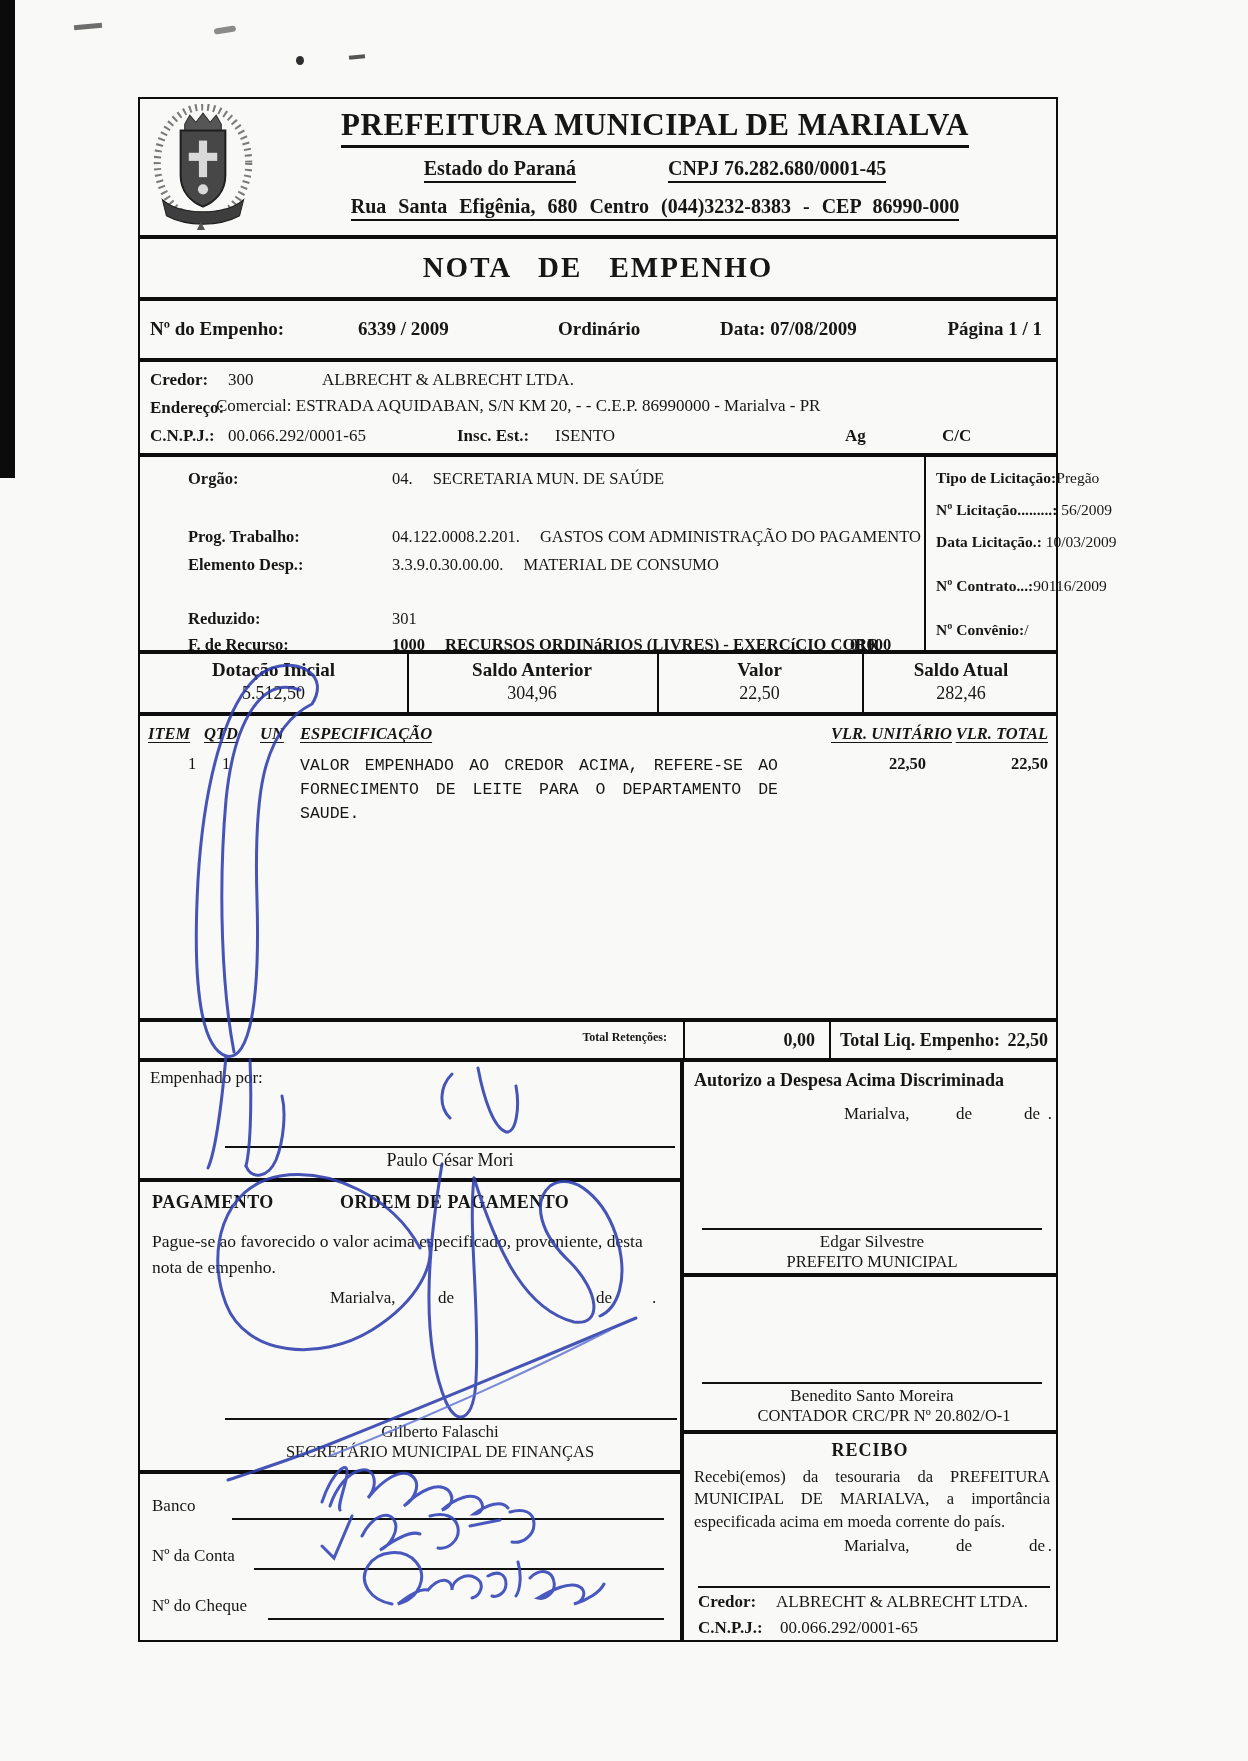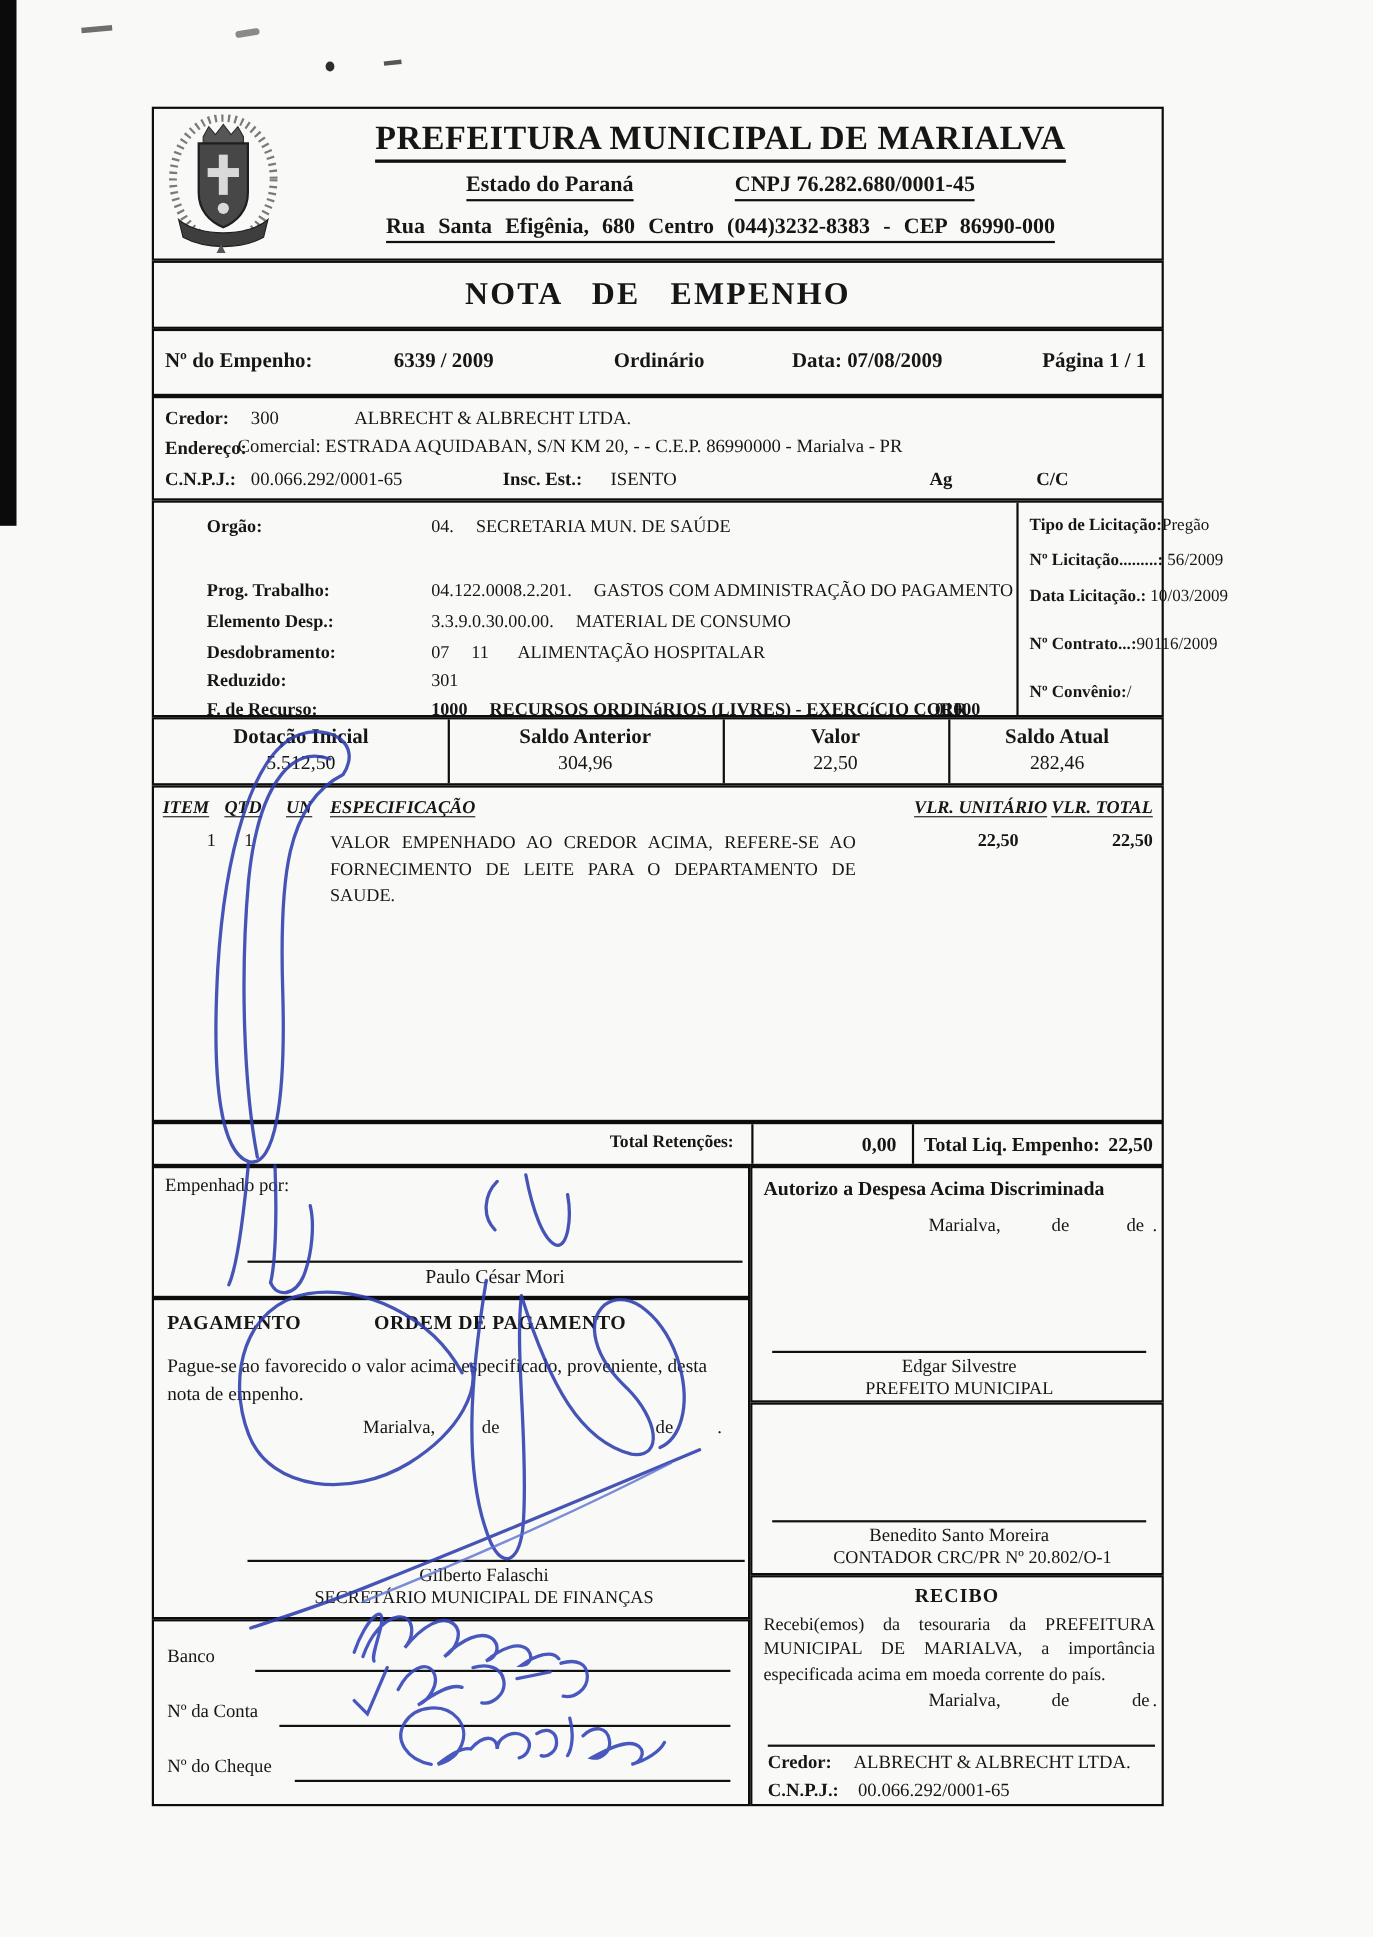--- a/index.html
+++ b/index.html
@@ -109,23 +109,20 @@
 
     <div class="orow" style="top:12px;">
       <span class="olabel">Orgão:</span><span class="ocode">04.</span><span class="odesc">SECRETARIA MUN. DE SAÚDE</span>
     </div>
     <div class="orow" style="top:70px;">
       <span class="olabel">Prog. Trabalho:</span><span class="ocode">04.122.0008.2.201.</span><span class="odesc">GASTOS COM ADMINISTRAÇÃO DO PAGAMENTO</span>
     </div>
     <div class="orow" style="top:98px;">
       <span class="olabel">Elemento Desp.:</span><span class="ocode">3.3.9.0.30.00.00.</span><span class="odesc">MATERIAL DE CONSUMO</span>
     </div>
-    <div class="orow" style="top:126px;">
-      <span class="olabel">Desdobramento:</span><span class="ocode">07</span><span class="oextra">11</span><span class="odesc">ALIMENTAÇÃO HOSPITALAR</span>
-    </div>
     <div class="orow" style="top:152px;">
       <span class="olabel">Reduzido:</span><span class="ocode">301</span>
     </div>
     <div class="orow" style="top:178px;">
       <span class="olabel" style="font-weight:bold;">F. de Recurso:</span><span class="ocode b">1000</span><span class="odesc b">RECURSOS ORDINáRIOS (LIVRES) - EXERCíCIO CORR</span>
     </div>
     <span class="abs b" style="left:710px;top:178px;font-size:16.5px;">01000</span>
 
     <div class="lic-line" style="top:12px;"><span class="b">Tipo de Licitação:</span><span>Pregão</span></div>
     <div class="lic-line" style="top:44px;"><span class="b">Nº Licitação.........:</span><span> 56/2009</span></div>
@@ -160,30 +157,30 @@
     <span class="ith" style="left:8px;">ITEM</span>
     <span class="ith" style="left:64px;">QTD</span>
     <span class="ith" style="left:120px;">UN</span>
     <span class="ith" style="left:160px;">ESPECIFICAÇÃO</span>
     <span class="ith" style="right:104px;">VLR. UNITÁRIO</span>
     <span class="ith" style="right:8px;">VLR. TOTAL</span>
 
     <div>
       <span class="abs t2" style="left:48px;top:38px;">1</span>
       <span class="abs t2" style="left:82px;top:38px;">1</span>
-      <div class="abs t2" style="left:160px;top:38px;width:478px;text-align:justify;line-height:1.45;">VALOR EMPENHADO AO CREDOR ACIMA, REFERE-SE AO FORNECIMENTO DE LEITE PARA O DEPARTAMENTO DE SAUDE.</div>
+      <div class="abs t2" style="left:160px;top:38px;width:478px;text-align:justify;line-height:1.45;font-family:Liberation Mono, monospace;">VALOR EMPENHADO AO CREDOR ACIMA, REFERE-SE AO FORNECIMENTO DE LEITE PARA O DEPARTAMENTO DE SAUDE.</div>
       <span class="abs t2 b" style="right:130px;top:38px;">22,50</span>
       <span class="abs t2 b" style="right:8px;top:38px;">22,50</span>
     </div>
   </div>
 
   <div class="box" style="left:138px;top:1020px;width:920px;height:40px;">
     <div class="vline" style="left:543px;"></div>
     <div class="vline" style="left:689px;"></div>
-    <span class="abs b" style="left:0;top:8px;width:527px;text-align:right;font-size:16px;">Total Retenções:</span>
+    <span class="abs b" style="left:0;top:8px;width:527px;text-align:right;font-size:12px;">Total Retenções:</span>
     <span class="abs b" style="left:543px;top:8px;width:132px;text-align:right;font-size:18px;">0,00</span>
     <span class="abs b" style="left:700px;top:8px;font-size:18px;">Total Liq. Empenho:</span>
     <span class="abs b" style="right:8px;top:8px;font-size:18px;">22,50</span>
   </div>
 
   <div class="box" style="left:138px;top:1060px;width:544px;height:120px;">
     <span class="abs t" style="left:10px;top:6px;">Empenhado por:</span>
     <div class="sig-line" style="left:85px;top:84px;width:450px;"></div>
     <div class="abs ctr" style="left:85px;top:88px;width:450px;font-size:18px;">Paulo César Mori</div>
   </div>

